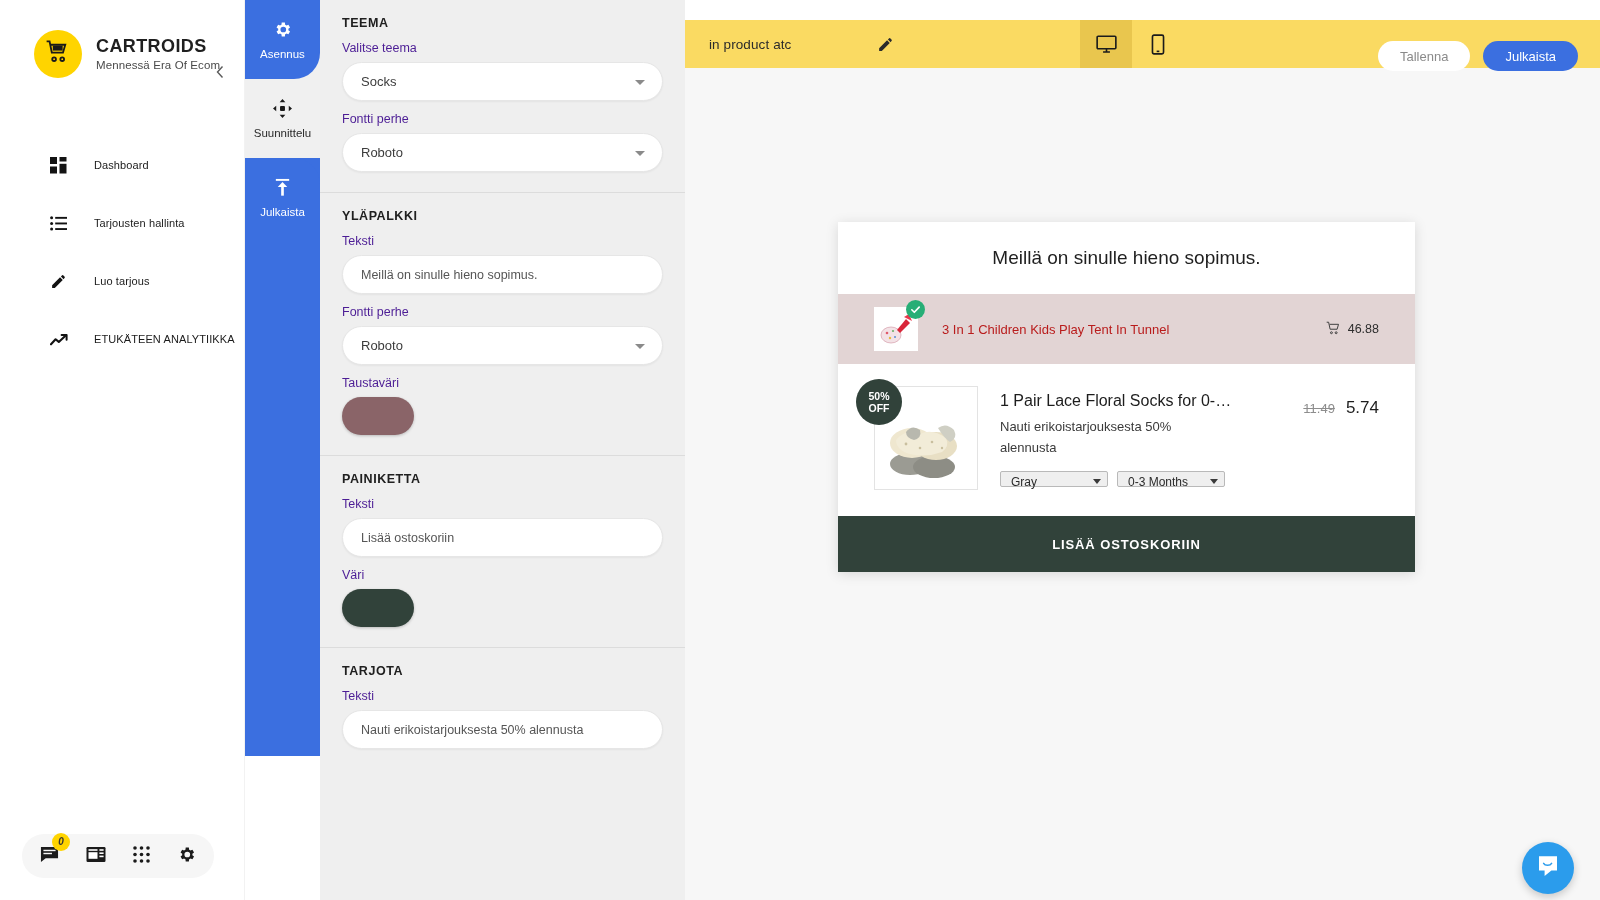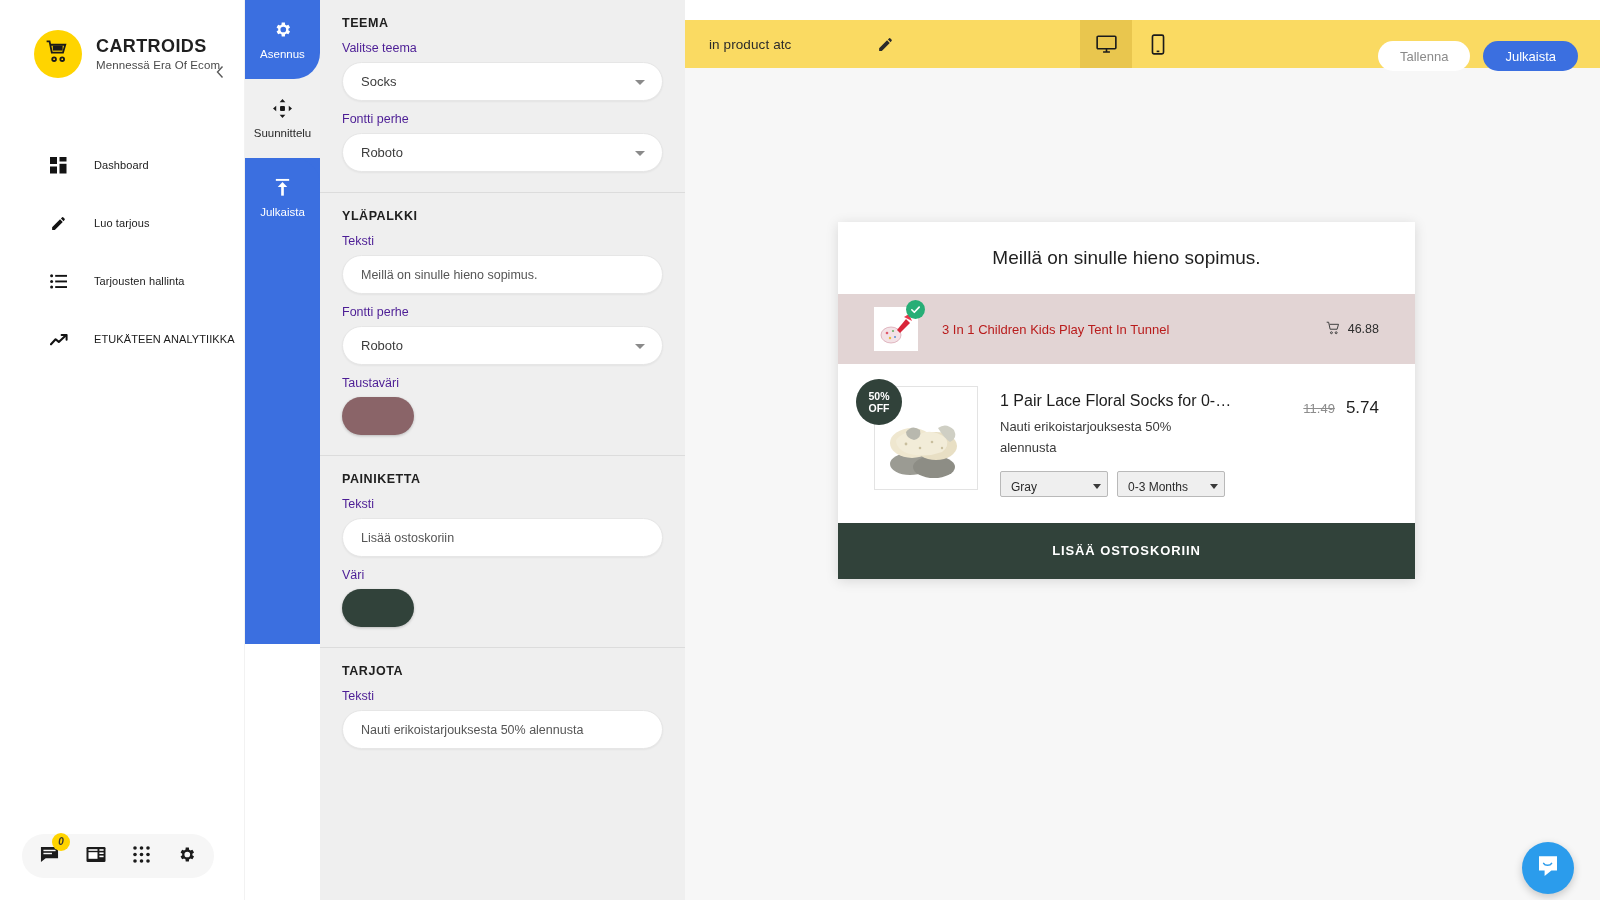--- a/index.html
+++ b/index.html
@@ -49,21 +49,21 @@
   }
   .dock-btn { position: relative; display: flex; align-items: center; cursor: pointer; }
   .dock-badge {
     position: absolute; top: -12px; left: 12px; width: 18px; height: 18px;
     background: #ffd400; border-radius: 50%; color: #333; font-size: 10px;
     font-weight: 700; font-style: italic;
     display: flex; align-items: center; justify-content: center;
   }
 
   
-  .rail { width: 75px; flex: 0 0 75px; height: 644px; background: #f0f0f0; position: relative; }
+  .rail { width: 75px; flex: 0 0 75px; height: 756px; background: #f0f0f0; position: relative; }
   .rail-tab {
     width: 75px; height: 79px; display: flex; flex-direction: column;
     align-items: center; justify-content: center; cursor: pointer;
     color: #2a2a2a; font-size: 11.5px; position: relative;
   }
   .rail-tab .rail-ico { margin-bottom: 7px; display: block; }
   .rail-tab.active { background: #3b6fe0; color: #ffffff; }
   .rail-tab.active.first { border-bottom-right-radius: 26px; }
   .rail-tab.active.last  { border-top-right-radius: 26px; }
   .rail-fill { position: absolute; left: 0; top: 158px; width: 75px; bottom: 0; background: #3b6fe0; }
@@ -174,21 +174,21 @@
     font-size: 10.5px; font-weight: 700; line-height: 1.15; z-index: 2;
   }
   .offer-info { margin-left: 22px; flex: 1; padding-top: 6px; }
   .offer-title {
     font-size: 16px; color: #1d1d1d; white-space: nowrap;
     overflow: hidden; text-overflow: ellipsis; max-width: 232px;
   }
   .offer-desc { font-size: 13px; color: #3a3a3a; margin-top: 6px; line-height: 1.65; max-width: 215px; }
   .offer-selects { display: flex; gap: 9px; margin-top: 12px; }
   .mini-select {
-    height: 26px; background: #efefef; border: 1px solid #b9b9b9; border-radius: 2px;
+    height: 16px; background: #efefef; border: 1px solid #b9b9b9; border-radius: 2px;
     font-size: 12px; color: #2a2a2a; display: flex; align-items: center;
     padding: 6px 6px 0 10px; cursor: pointer; position: relative; min-width: 108px;
   }
   .mini-select .mini-caret {
     margin-left: auto; width: 0; height: 0; border-left: 4px solid transparent;
     border-right: 4px solid transparent; border-top: 5px solid #3a3a3a;
   }
   .offer-prices {
     position: absolute; right: 36px; top: 34px; display: flex;
     align-items: baseline; gap: 11px;
@@ -242,38 +242,38 @@
             <rect x="0" y="0" width="7" height="7"></rect>
               <rect x="9.5" y="0" width="7" height="4.5"></rect>
             <rect x="0" y="9.5" width="7" height="7"></rect>
               <rect x="9.5" y="6.8" width="7" height="9.7"></rect>
           </svg>
         </span>
         <span class="nav-label">Dashboard</span>
       </div>
       <div class="nav-item">
         <span class="nav-ico">
-          <svg width="17" height="17" viewBox="0 0 24 24" fill="#131313">
-            <path d="M3 17.2V21h3.8L18 9.8 14.2 6 3 17.2zM20.7 6.8a1 1 0 000-1.4l-2.1-2.1a1 1 0 00-1.4 0L15.4 5.1 19.2 8.9l1.5-2.1z"></path>
-          </svg>
-        </span>
-        <span class="nav-label">Luo tarjous</span>
-      </div>
-      <div class="nav-item">
-        <span class="nav-ico">
           <svg width="17" height="15" viewBox="0 0 17 15" fill="#131313">
             <circle cx="1.6" cy="1.8" r="1.5"></circle>
               <rect x="5.2" y="0.9" width="11.8" height="1.9"></rect>
             <circle cx="1.6" cy="7.4" r="1.5"></circle>
               <rect x="5.2" y="6.5" width="11.8" height="1.9"></rect>
             <circle cx="1.6" cy="13" r="1.5"></circle>
               <rect x="5.2" y="12.1" width="11.8" height="1.9"></rect>
           </svg>
         </span>
         <span class="nav-label">Tarjousten hallinta</span>
+      </div>
+      <div class="nav-item">
+        <span class="nav-ico">
+          <svg width="17" height="17" viewBox="0 0 24 24" fill="#131313">
+            <path d="M3 17.2V21h3.8L18 9.8 14.2 6 3 17.2zM20.7 6.8a1 1 0 000-1.4l-2.1-2.1a1 1 0 00-1.4 0L15.4 5.1 19.2 8.9l1.5-2.1z"></path>
+          </svg>
+        </span>
+        <span class="nav-label">Luo tarjous</span>
       </div>
       <div class="nav-item">
         <span class="nav-ico">
           <svg width="18" height="13" viewBox="0 0 18 13" fill="none" stroke="#131313" stroke-width="2.1" stroke-linecap="round" stroke-linejoin="round">
             <path d="M1 11.3l4.6-5 3.2 2.6L16 2.2"></path>
             <path d="M11.6 2.1H16.6v4.6" stroke-width="2" fill="none"></path>
           </svg>
         </span>
         <span class="nav-label">ETUKÄTEEN ANALYTIIKKA</span>
       </div>

